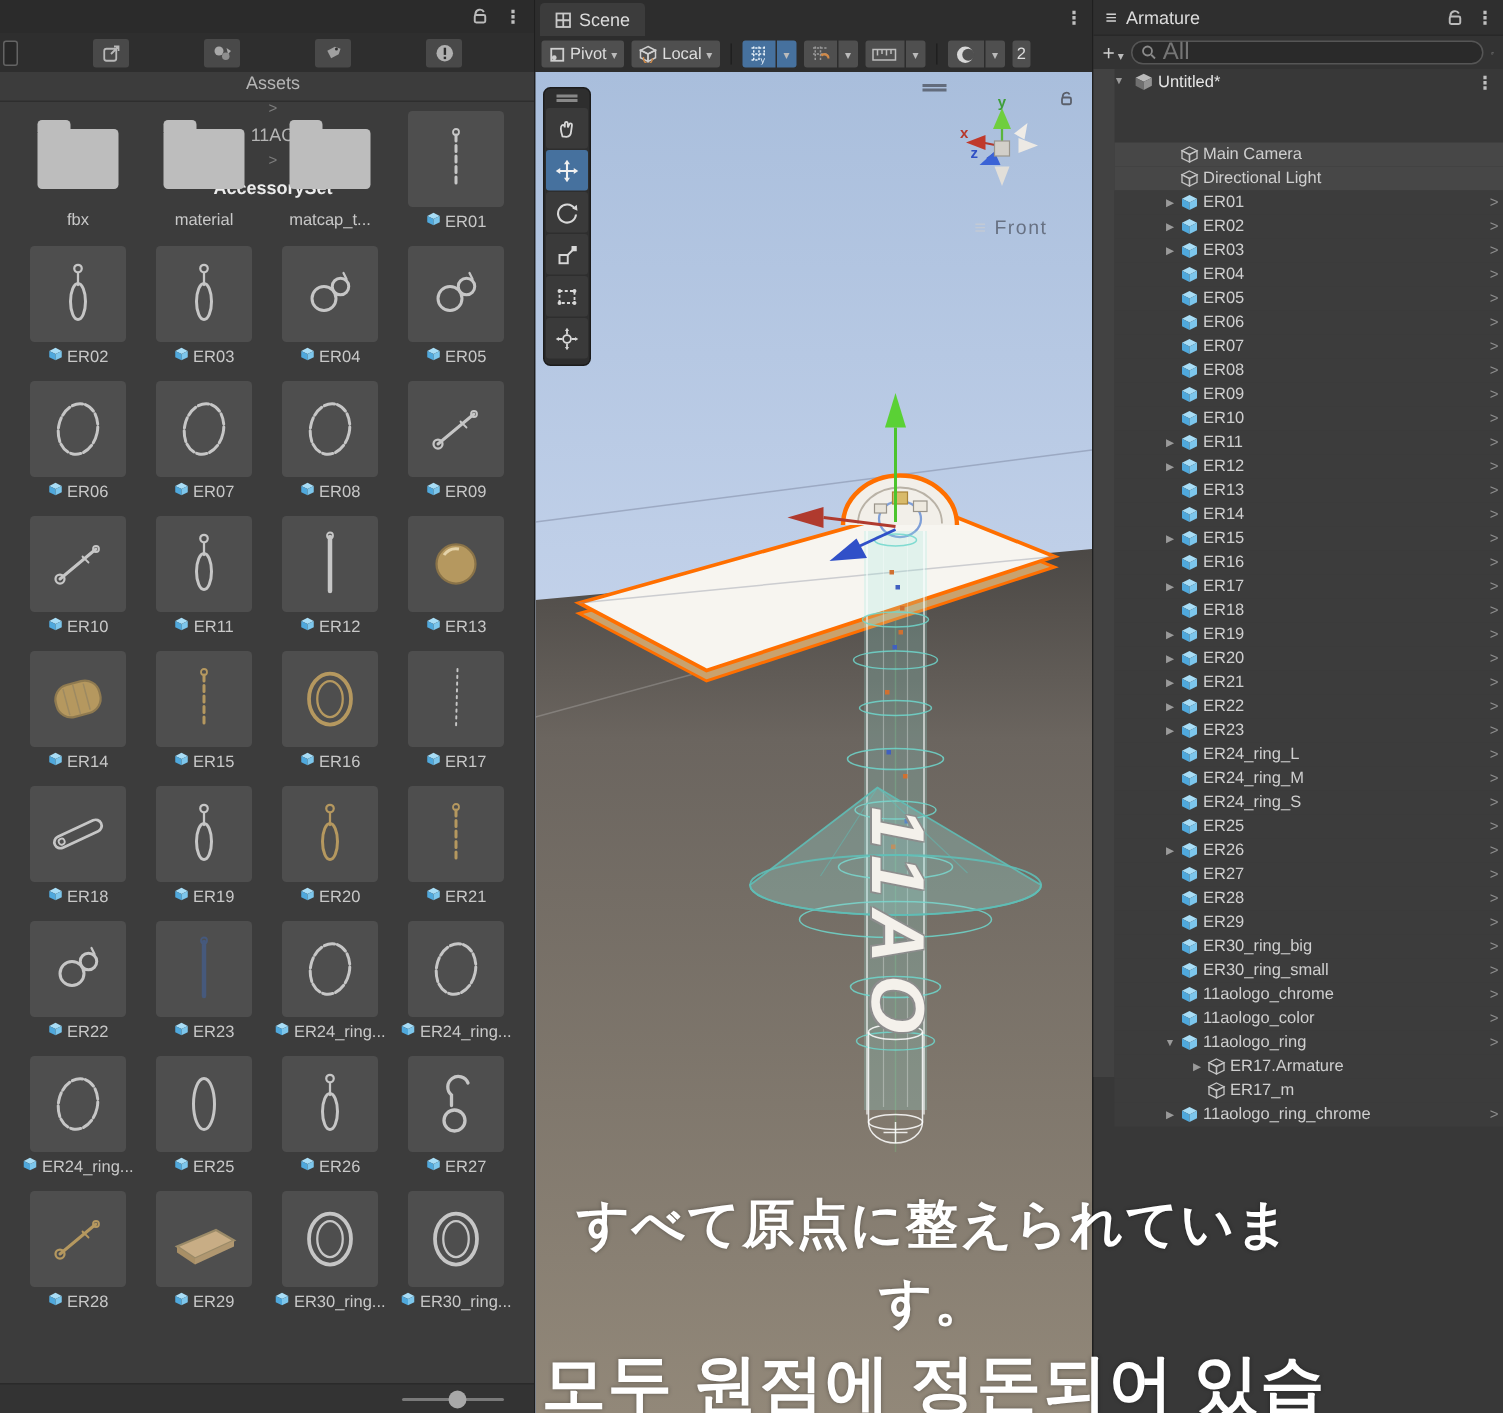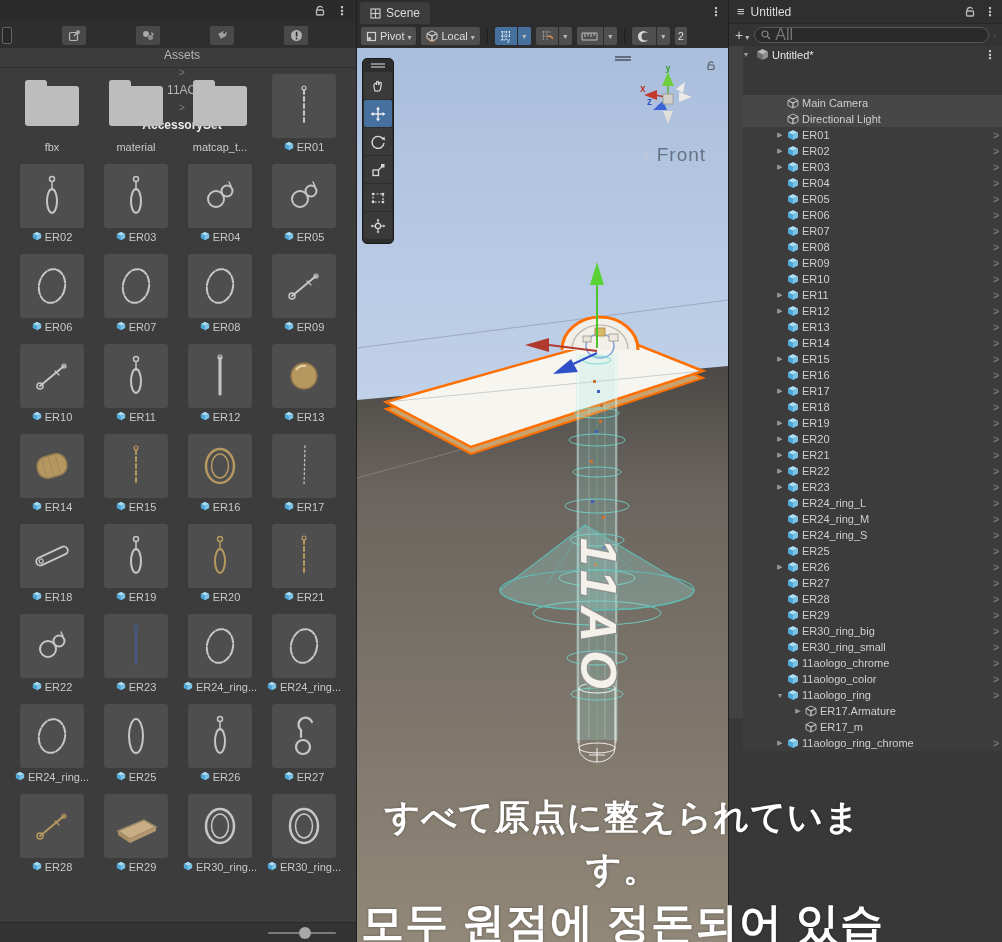--- a/index.html
+++ b/index.html
@@ -40,21 +40,21 @@
   .tb-sep { width:1px; height:14px; background:#1f1f1f; margin:0 2px; }
   .grp { display:inline-flex; }
   #viewport { position:absolute; left:0; top:48px; width:371px; height:894px; overflow:hidden;
     background:linear-gradient(#a9bedc,#c3d2ea 42%); }
   #scene-svg { position:absolute; left:0; top:0; }
   .tools { position:absolute; left:5px; top:10px; width:32px; background:#2e2e2e; border:1px solid #1c1c1c; border-radius:5px; padding:3px 0 3px; }
   .tools-grip { width:14px; height:5px; margin:1px auto 4px; border-top:2px solid #888; border-bottom:2px solid #888; }
   .tool-btn { width:28px; height:27px; margin:1px auto; background:#3a3a3a; border-radius:2px; display:flex; align-items:center; justify-content:center; }
   .tool-active { background:#46719e; }
   .gizmo-box { position:absolute; left:278px; top:18px; width:66px; height:66px; }
-  .front-label { position:absolute; left:262px; top:96px; width:110px; text-align:center; font-size:19px; color:rgba(55,58,68,0.6); letter-spacing:1px; }
+  .front-label { position:absolute; left:262px; top:96px; width:110px; text-align:center; font-size:13px; color:rgba(55,58,68,0.6); letter-spacing:1px; }
   .vp-grip { position:absolute; left:258px; top:8px; width:16px; height:5px; border-top:2px solid rgba(40,40,45,.55); border-bottom:2px solid rgba(40,40,45,.55); }
   .vp-lock { position:absolute; left:348px; top:12px; }
   .logo-text { position:absolute; left:270px; top:490px; transform:rotate(90deg); transform-origin:0 0;
     font-size:50px; font-weight:bold; font-style:italic; letter-spacing:8px; color:#f4f1eb;
     text-shadow:1px 1px 0 #8d8d8d,-1px -1px 0 #8d8d8d,1px -1px 0 #8d8d8d,-1px 1px 0 #8d8d8d; }
 
   
   #hierarchy { left:728px; width:274px; background:#383838; border-left:1px solid #1f1f1f; }
   .hier-tabbar { height:24px; background:#2f2f2f; display:flex; align-items:center; gap:6px; padding:0 8px; color:#dcdcdc; font-size:12px; border-bottom:1px solid #282828; }
   .hier-toolbar { height:22px; display:flex; align-items:center; gap:5px; padding:0 6px; background:#333333; }
@@ -970,21 +970,21 @@
         <text x="12" y="39" font-size="10" font-weight="bold" fill="#2f4fc4">z</text>
       </svg>
     </div>
     <div class="front-label"><span class="grip-ico" style="opacity:.6"></span> <span>Front</span></div>
   </div>
 </div>
 
 <div id="hierarchy" class="panel">
   <div class="hier-tabbar">
     <span class="grip-ico"></span>
-    <span>Untitled</span>
+    <span>Armature</span>
     <svg class="right-abs" style="right:26px" width="12" height="12" viewBox="0 0 12 12">
         <path d="M3 5 V4 a3 3 0 0 1 5.6-1" fill="none" stroke="#bbb" stroke-width="1.3"></path>
         <rect x="2.5" y="5" width="7" height="5" rx="1" fill="none" stroke="#bbb" stroke-width="1.3"></rect>
       </svg>
     <span class="kebab right-abs"></span>
   </div>
   <div class="hier-toolbar">
     <div class="plus-btn">
       <span>+</span>
         <span class="darr"></span>

